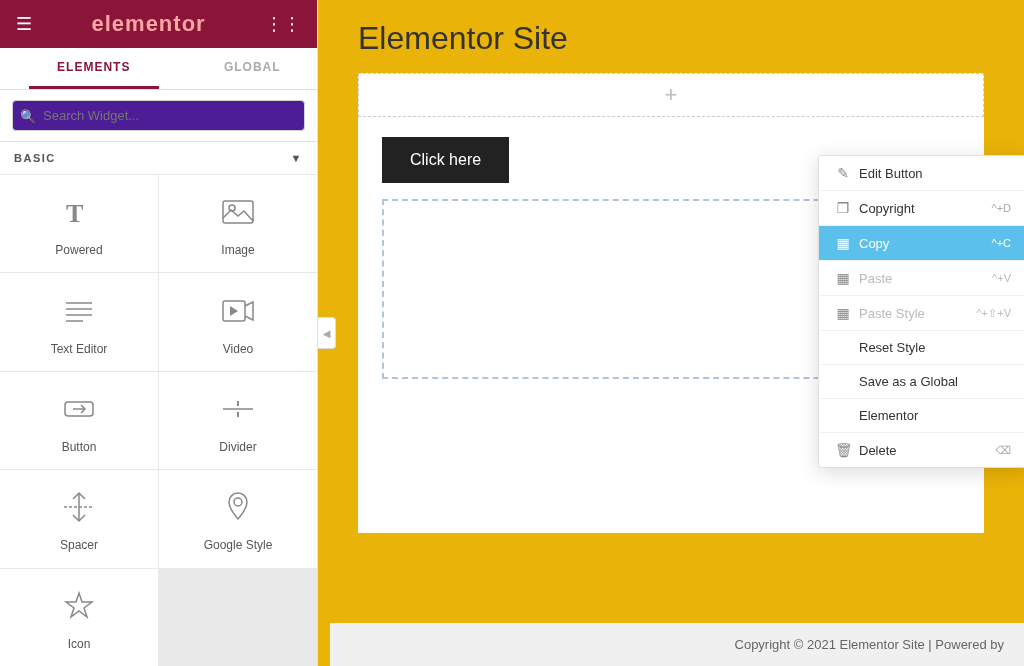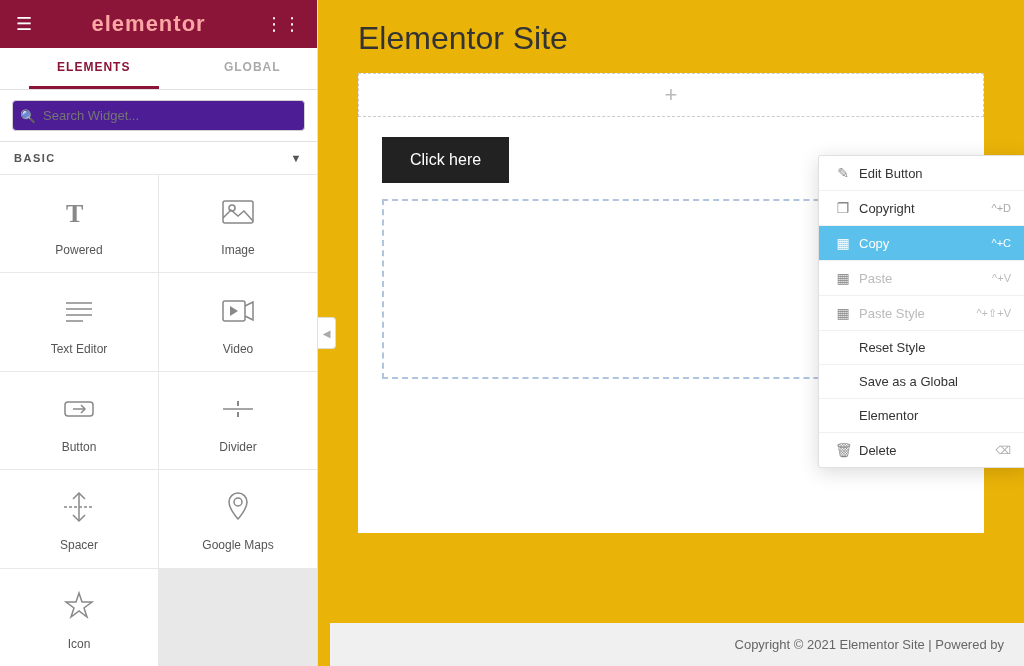--- a/index.html
+++ b/index.html
@@ -396,21 +396,21 @@
       <span class="widget-label">Spacer</span>
     </div>
 
     <div class="widget-item">
       <span class="widget-icon">
         <svg class="svg-icon" viewBox="0 0 36 36">
           <path d="M18 4 C13 4 9 8 9 13 C9 20 18 30 18 30 C18 30 27 20 27 13 C27 8 23 4 18 4 Z"></path>
           <circle cx="18" cy="13" r="4" fill="#fff" stroke="#888" stroke-width="1.5"></circle>
         </svg>
       </span>
-      <span class="widget-label">Google Maps</span>
+      <span class="widget-label">Google Style</span>
     </div>
 
     <div class="widget-item">
       <span class="widget-icon">
         <svg class="svg-icon" viewBox="0 0 36 36">
           <polygon points="18,5 21,14 31,14 23,20 26,29 18,23 10,29 13,20 5,14 15,14"></polygon>
         </svg>
       </span>
       <span class="widget-label">Icon</span>
     </div>

